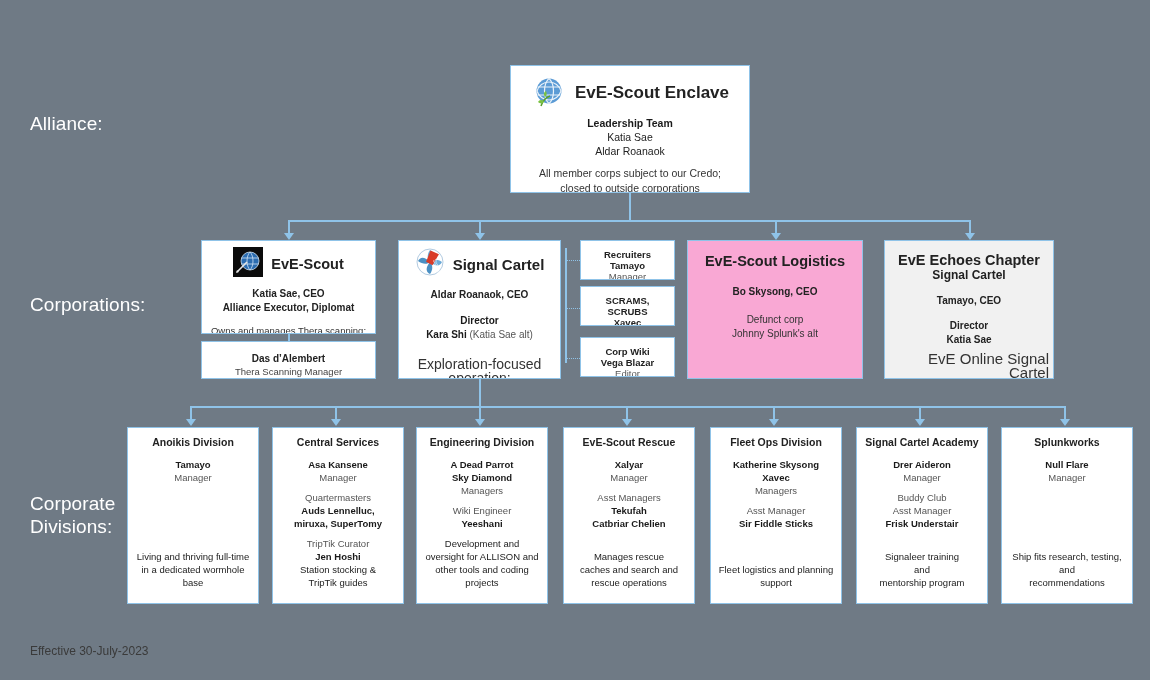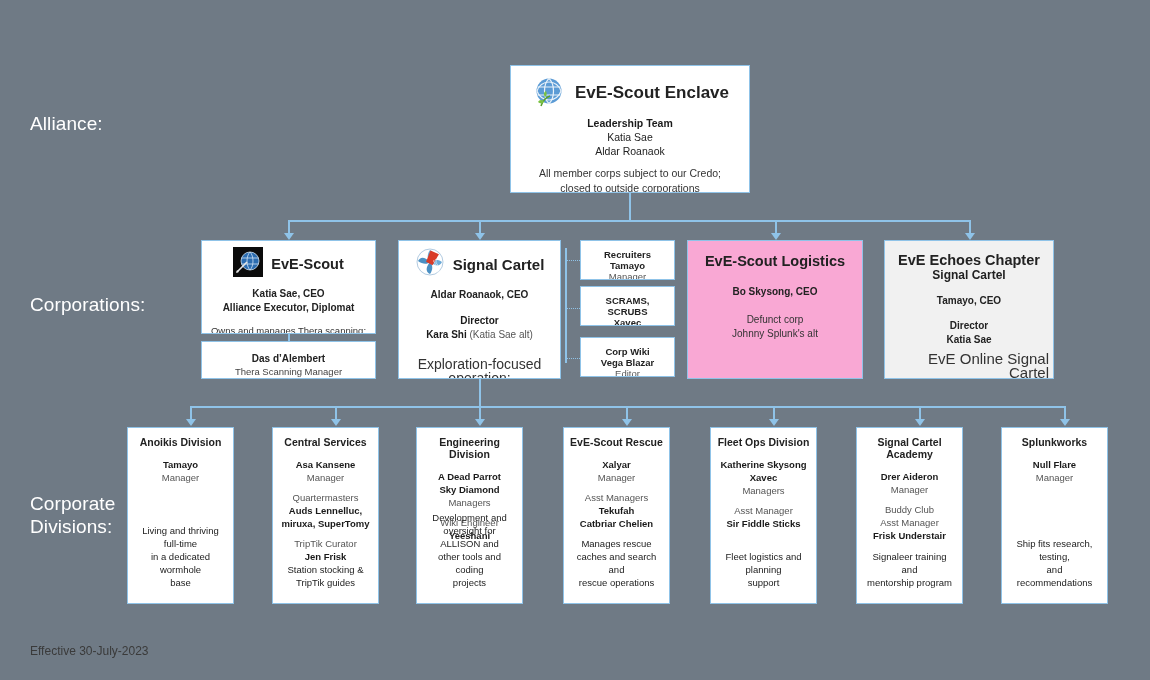--- a/index.html
+++ b/index.html
@@ -90,21 +90,21 @@
 
   
   #echoes { left: 884px; top: 240px; width: 170px; height: 139px; }
   #echoes .name { font-size:14.5px; font-weight:bold; margin-top:5px; }
   #echoes .sub { font-size:12px; font-weight:bold; }
   #echoes .ceo { font-size:10px; font-weight:bold; margin-top:13px; }
   #echoes .dir { font-size:10px; line-height:13.5px; font-weight:bold; margin-top:13px; }
   #echoes .desc { font-size:15px; line-height:13.5px; margin-top:6px; color:#333;text-align:right; }
 
   
-  .division { top: 427px; width: 107px; height: 177px; padding: 0 6px; }
+  .division { top: 427px; width: 132px; height: 177px; padding: 0 6px; }
   .division .dname { font-size: 10.5px; font-weight:bold; margin-top:8px; }
   .division .body { margin-top: 10px; }
   .division .blk { font-size: 9.5px; line-height: 13px; }
   .division .desc { position:absolute; left:6px; right:6px; }
 
   .ln { position:absolute; background:#8fc3e8; }
   .vl { width: 1.5px; }
   .hl { height: 1.5px; }
   .arrow {
     position:absolute; width:0; height:0;
@@ -287,21 +287,21 @@
         <div class="dname">Central Services</div>
         <div class="body">
           <div class="blk bold">Asa Kansene</div>
           <div class="blk muted">Manager</div>
           <div class="blk muted" style="height: 7px;"></div>
           <div class="blk muted">Quartermasters</div>
           <div class="blk bold">Auds Lennelluc,</div>
           <div class="blk bold">miruxa, SuperTomy</div>
           <div class="blk muted" style="height: 7px;"></div>
           <div class="blk muted">TripTik Curator</div>
-          <div class="blk bold">Jen Frisk</div>
+          <div class="blk bold">Jen Hoshi</div>
         </div>
         <div class="blk desc" style="white-space: pre-line; bottom: 14px;">Station stocking &amp;
 TripTik guides</div>
       </div>
       <div class="box division" style="left: 416px;">
         <div class="dname">Engineering Division</div>
         <div class="body">
           <div class="blk bold">A Dead Parrot</div>
           <div class="blk bold">Sky Diamond</div>
           <div class="blk muted">Managers</div>

